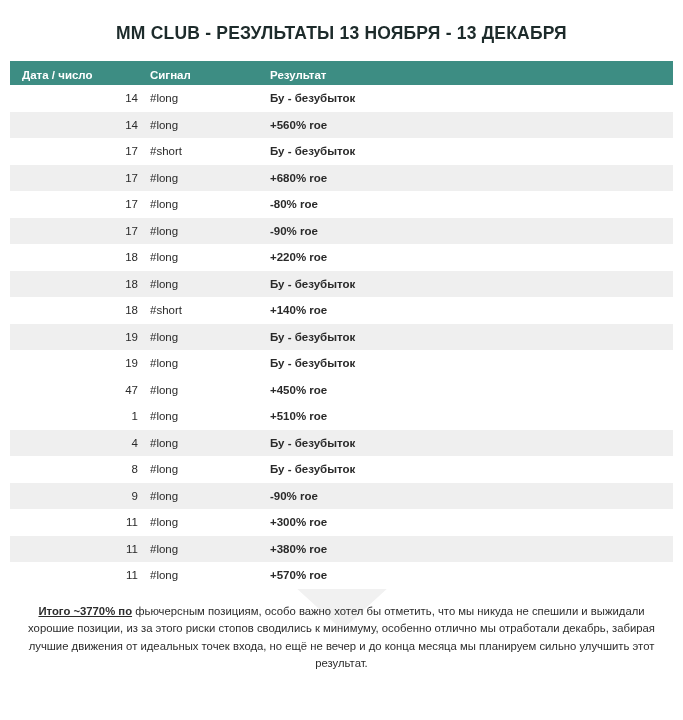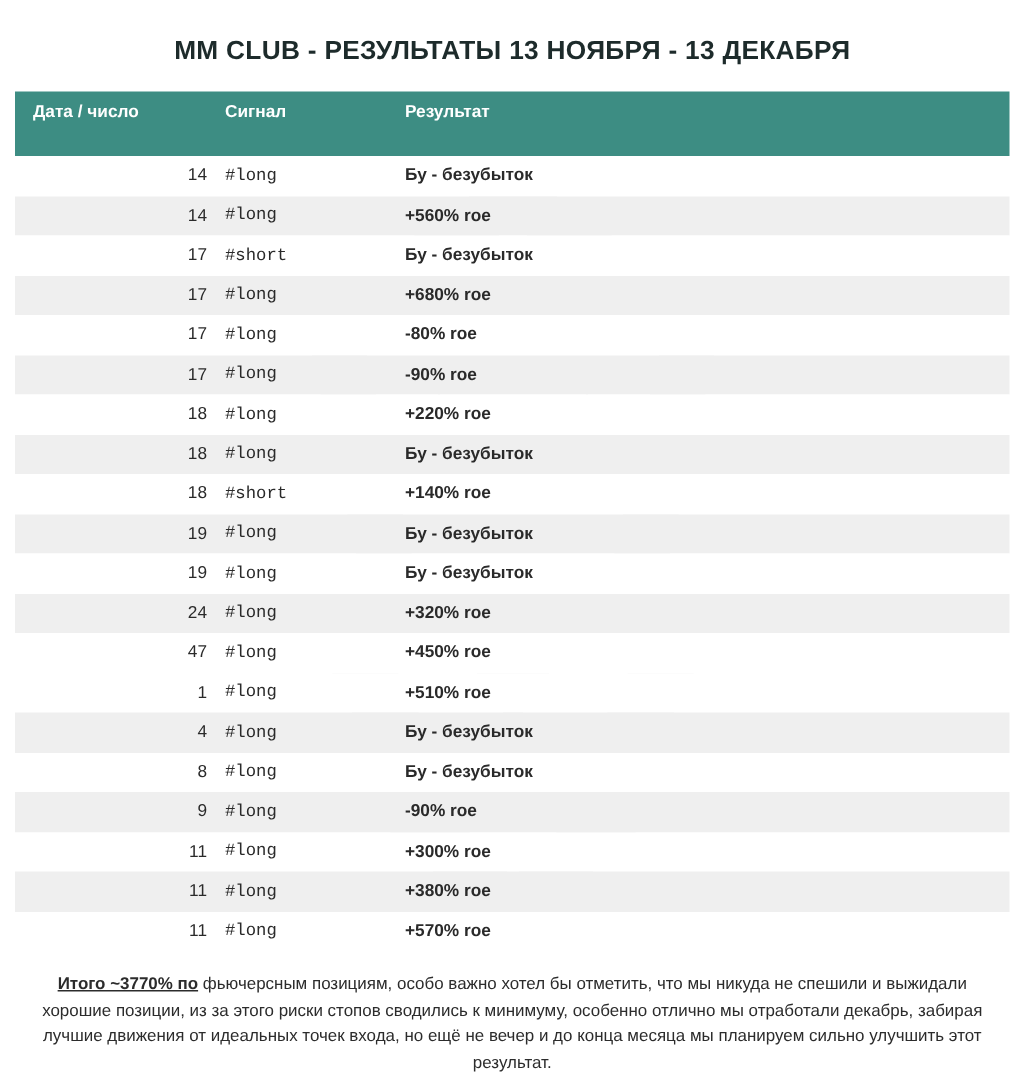--- a/index.html
+++ b/index.html
@@ -46,21 +46,21 @@
     margin: 0 10px;
     border-collapse: collapse;
     table-layout: fixed;
   }
   table.results thead th {
     background: #3d8d83;
     color: #ffffff;
     font-size: 11.5px;
     font-weight: bold;
     text-align: left;
-    padding: 8px 0 23px 12px;
+    padding: 8px 0 4px 12px;
     height: 24px;
     box-sizing: border-box;
   }
   table.results tbody td {
     font-size: 11.5px;
     color: #2a2a2a;
     height: 26.5px;
     padding: 0 0 0 12px;
     box-sizing: border-box;
     vertical-align: middle;
@@ -74,21 +74,20 @@
   td.col-date {
     text-align: right;
     padding-left: 0;
     padding-right: 40px;
   }
   th.col-date {
     padding-left: 12px;
   }
   td.col-signal {
     color: #3a3a3a;
-    font-family: Liberation Mono, monospace;
   }
   td.col-result {
     font-weight: bold;
     color: #1b1b1b;
   }
   .footnote {
     margin: 14px 22px 0 22px;
     font-size: 11.3px;
     line-height: 1.55;
     color: #2c2c2c;
@@ -179,25 +178,20 @@
         <tr class="even">
           <td class="col-date">19</td>
           <td class="col-signal">#long</td>
           <td class="col-result">Бу - безубыток</td>
         </tr>
         <tr class="odd">
           <td class="col-date">19</td>
           <td class="col-signal">#long</td>
           <td class="col-result">Бу - безубыток</td>
         </tr>
-        <tr class="even">
-          <td class="col-date">24</td>
-          <td class="col-signal">#long</td>
-          <td class="col-result">+320% roe</td>
-        </tr>
         <tr class="odd">
           <td class="col-date">47</td>
           <td class="col-signal">#long</td>
           <td class="col-result">+450% roe</td>
         </tr>
         <tr class="odd">
           <td class="col-date">1</td>
           <td class="col-signal">#long</td>
           <td class="col-result">+510% roe</td>
         </tr>

